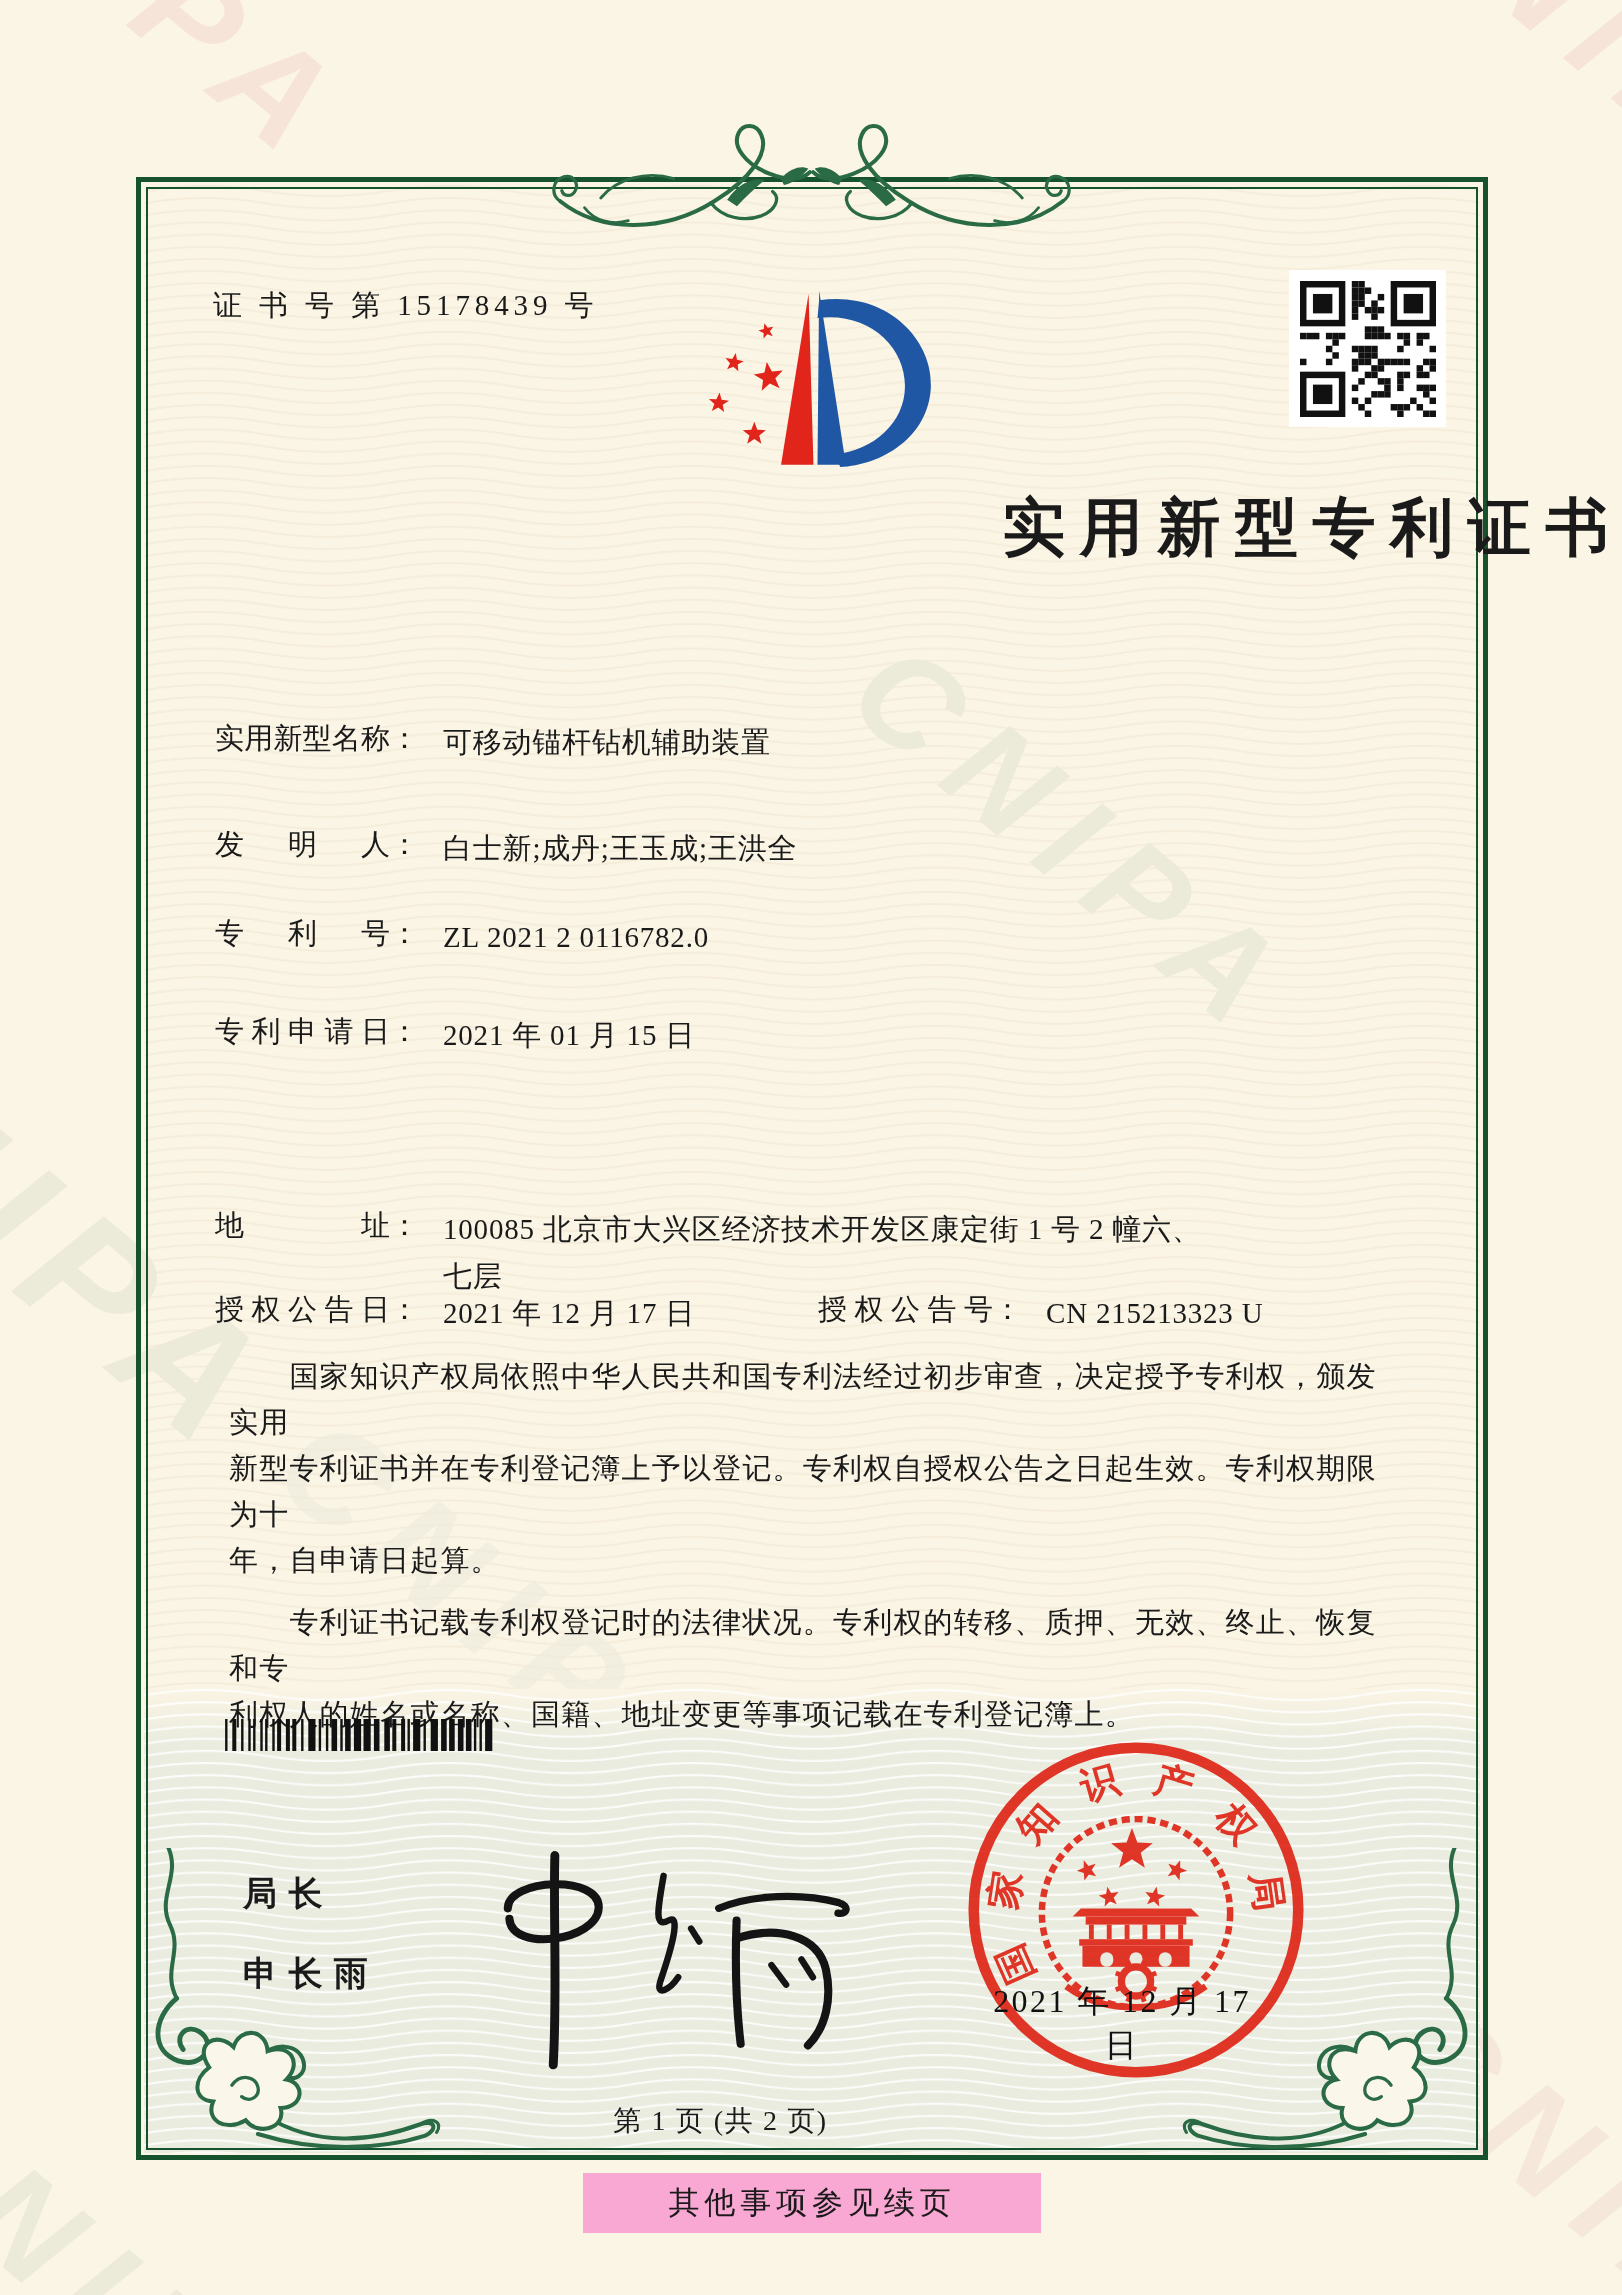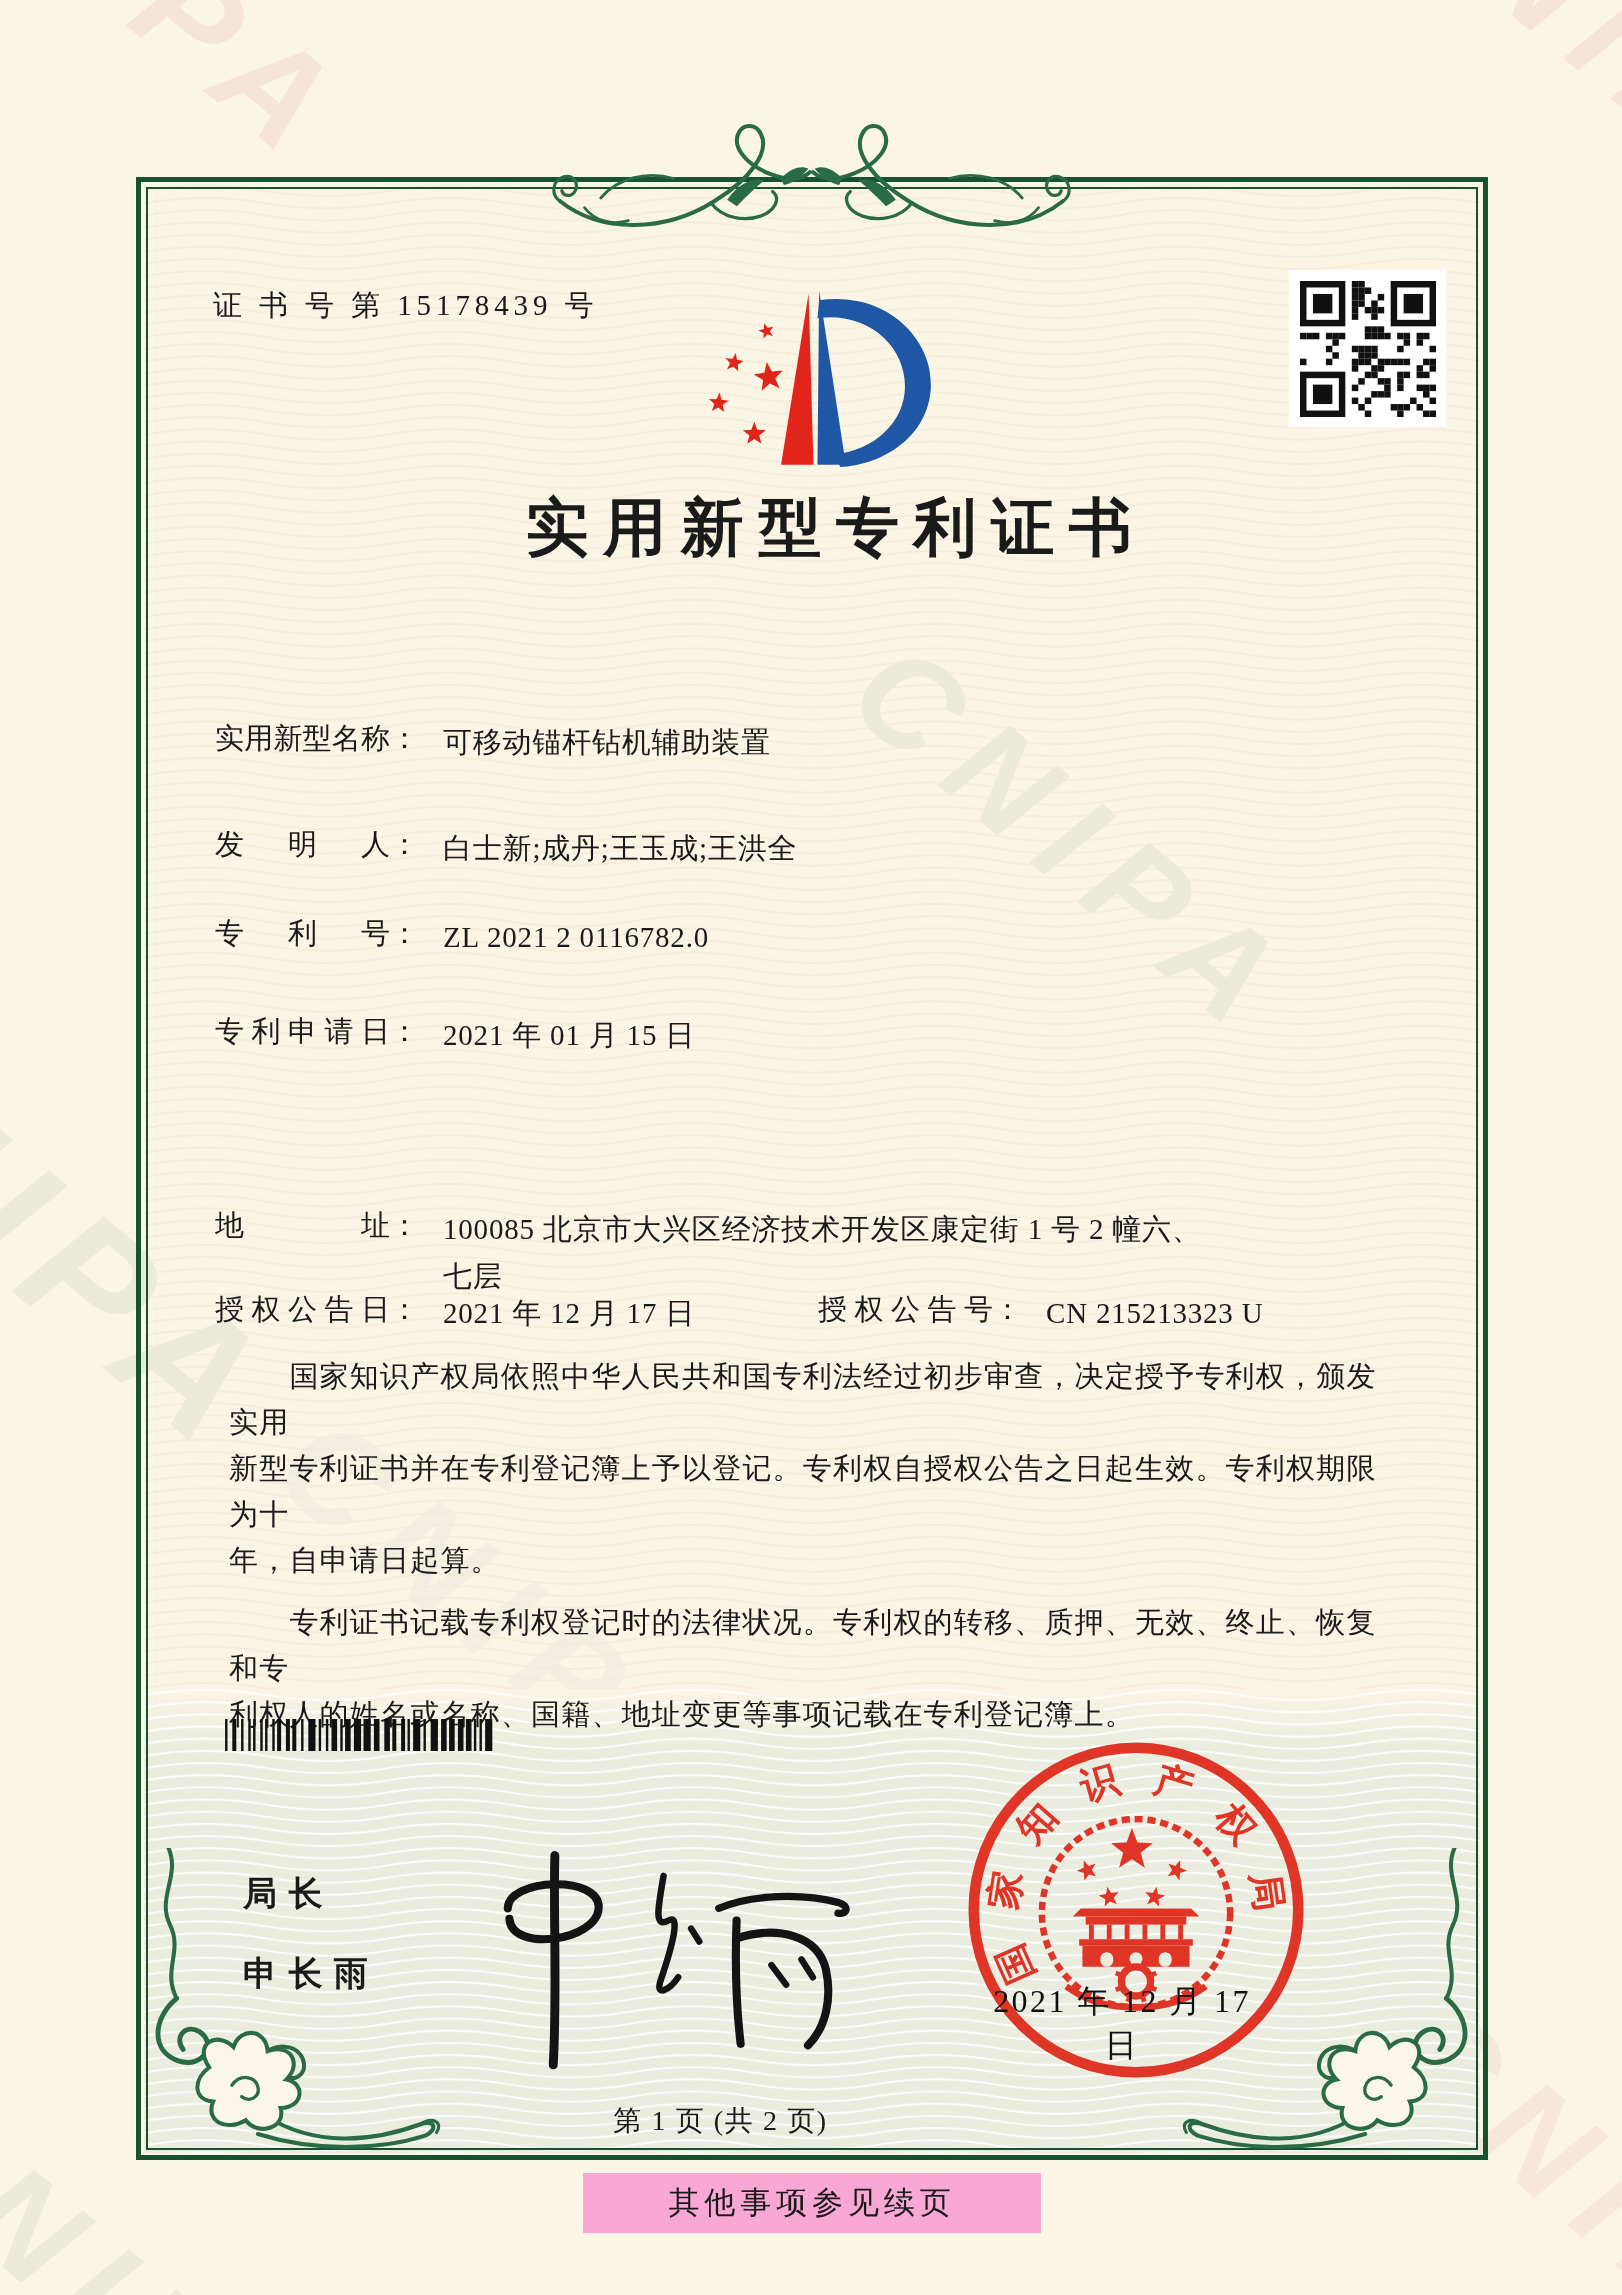--- a/index.html
+++ b/index.html
@@ -11,21 +11,21 @@
       font-style:italic;letter-spacing:24px;transform:rotate(40deg);white-space:nowrap;
       pointer-events:none;z-index:1;}
   
   #frame-outer{position:absolute;left:136px;top:177px;width:1352px;height:1983px;
       border:5.7px solid #17522f;z-index:2;box-sizing:border-box;}
   #frame-inner{position:absolute;left:4.9px;top:4.9px;right:4.9px;bottom:4.9px;border:2.4px solid #17522f;}
   .content{z-index:4;}
   
   #certno{left:213px;top:286px;font-size:29px;letter-spacing:4.9px;z-index:4;text-align:right;}
   
-  #title{left:8px;right:0;top:485px;text-align:center;font-size:63px;font-weight:700;
+  #title{left:8px;right:0;top:485px;text-align:right;font-size:63px;font-weight:700;
          letter-spacing:14.6px;z-index:4;padding-left:41px;}
   
   .frow{position:absolute;left:215px;width:1201px;font-size:29px;z-index:4;white-space:pre-line;}
   .flabel{display:inline-block;width:175px;text-align:justify;text-align-last:justify;
           vertical-align:top;}
   .fcolon{display:inline-block;vertical-align:top;}
   .fvalue{display:inline-block;margin-left:24px;letter-spacing:0.8px;vertical-align:top;
           white-space:pre-line;max-width:957px;line-height:47px;}
   .frow2{position:absolute;font-size:29px;z-index:4;}
   

